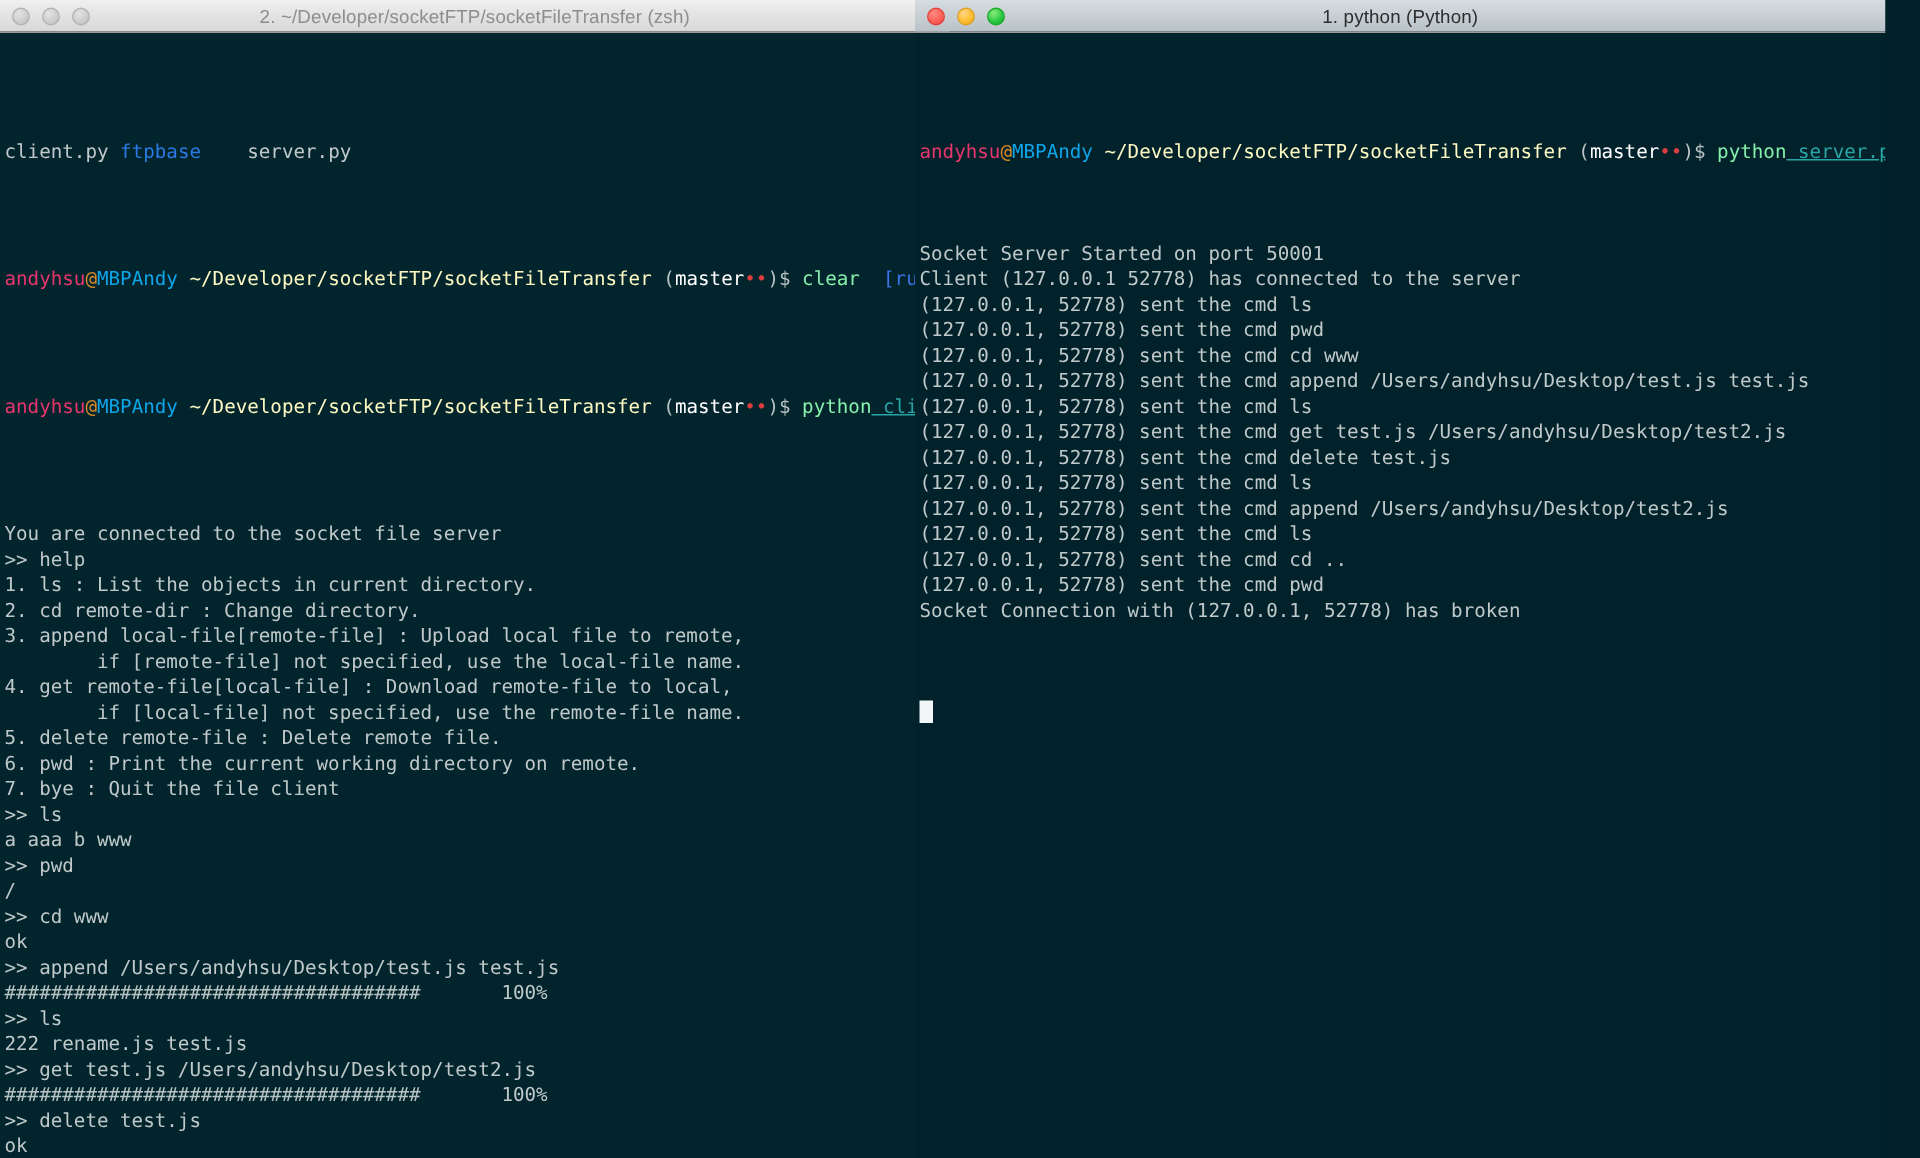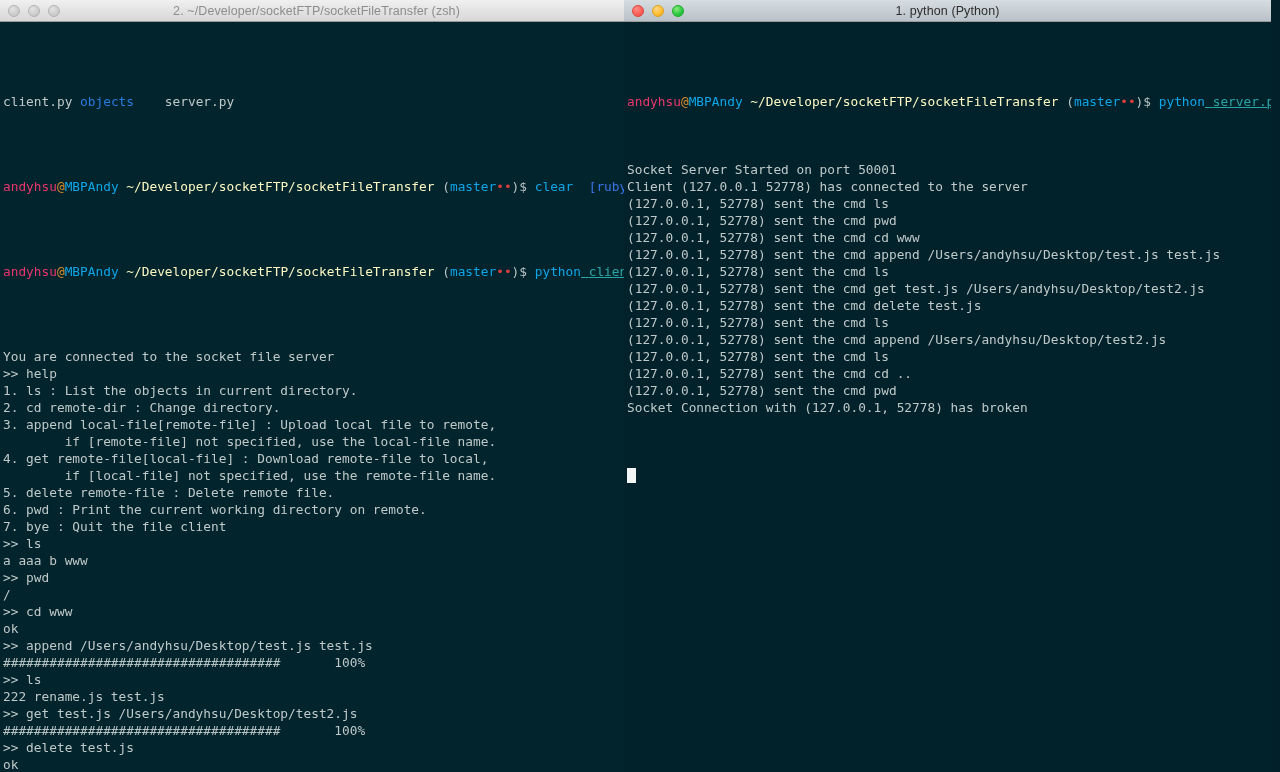--- a/index.html
+++ b/index.html
@@ -23,21 +23,21 @@
 
   
   .win {
     position: absolute;
     top: 0;
     height: 772px;
     overflow: hidden;
     box-sizing: border-box;
   }
   .win-left  { left: 0;   width: 633px; }
-  .win-right { left: 624px; width: 647px; }
+  .win-right { left: 610px; width: 647px; }
 
   .titlebar {
     position: relative;
     height: 22px;
     box-sizing: border-box;
     display: flex;
     align-items: center;
     border-bottom: 1px solid #9a9a9a;
     overflow: hidden;
   }
@@ -100,23 +100,23 @@
   .term-right { background: #01222b; color: #c8d0d0; }
 
   .line { height: 17px; white-space: pre; }
 
   
   .c-user    { color: #e8356d; }
   .c-at      { color: #d78b28; }
   .c-host    { color: #0ea5e9; }
   .c-path    { color: #fef9c3; }
   .c-paren   { color: #b9c3c3; }
-  .c-branch  { color: #0ea5e9; }
+  .c-branch  { color: #ffffff; }
   .c-dot     { color: #d93d3d; }
-  .c-cmd     { color: #0ea5e9; }
+  .c-cmd     { color: #86efac; }
   .c-file-ul { color: #2aa5a5; text-decoration: underline; }
   .c-ruby    { color: #3a74e8; }
   .c-dir     { color: #2a7ae2; }
   .c-plain   { color: #c0c9c9; }
   .c-hash    { color: #b6c2c2; }
   .cursor-solid {
     display: inline-block;
     width: 9px;
     height: 15px;
     background: #f2f6f6;
@@ -135,21 +135,21 @@
         <span class="light"></span>
         <span class="light"></span>
         <span class="light"></span>
       </div>
       <span class="title-text">2. ~/Developer/socketFTP/socketFileTransfer (zsh)</span>
     </div>
 
     <div class="term term-left">
 
       
-      <div class="line"><span class="c-plain">client.py</span><span class="c-plain"> </span><span class="c-dir">objects</span><span class="c-plain">    </span><span class="c-plain">server.py</span></div>
+      <div class="line"><span class="c-plain">client.py</span><span class="c-plain"> </span><span class="c-dir">ftpbase</span><span class="c-plain">    </span><span class="c-plain">server.py</span></div>
 
       
       <div class="line"><span class="c-user">andyhsu</span><span class="c-at">@</span><span class="c-host">MBPAndy</span><span class="c-path"> </span><span class="c-path">~/Developer/socketFTP/socketFileTransfer</span><span class="c-paren"> </span><span class="c-paren">(</span><span class="c-branch">master</span><span class="c-dot">••</span><span class="c-paren">)$</span><span class="c-cmd"> </span><span class="c-cmd">clear</span><span class="c-ruby">  </span><span class="c-ruby">[ruby-2.2.0]</span></div>
 
       
       <div class="line"><span class="c-user">andyhsu</span><span class="c-at">@</span><span class="c-host">MBPAndy</span><span class="c-path"> </span><span class="c-path">~/Developer/socketFTP/socketFileTransfer</span><span class="c-paren"> </span><span class="c-paren">(</span><span class="c-branch">master</span><span class="c-dot">••</span><span class="c-paren">)$</span><span class="c-cmd"> </span><span class="c-cmd">python</span><span class="c-file-ul"> </span><span class="c-file-ul">client.py</span></div>
 
       
       <div id="left-output"><div class="line"><span class="c-plain">You are connected to the socket file server</span></div><div class="line"><span class="c-plain">&gt;&gt; help</span></div><div class="line"><span class="c-plain">1. ls : List the objects in current directory.</span></div><div class="line"><span class="c-plain">2. cd remote-dir : Change directory.</span></div><div class="line"><span class="c-plain">3. append local-file[remote-file] : Upload local file to remote,</span></div><div class="line"><span class="c-plain">        if [remote-file] not specified, use the local-file name.</span></div><div class="line"><span class="c-plain">4. get remote-file[local-file] : Download remote-file to local,</span></div><div class="line"><span class="c-plain">        if [local-file] not specified, use the remote-file name.</span></div><div class="line"><span class="c-plain">5. delete remote-file : Delete remote file.</span></div><div class="line"><span class="c-plain">6. pwd : Print the current working directory on remote.</span></div><div class="line"><span class="c-plain">7. bye : Quit the file client</span></div><div class="line"><span class="c-plain">&gt;&gt; ls</span></div><div class="line"><span class="c-plain">a aaa b www</span></div><div class="line"><span class="c-plain">&gt;&gt; pwd</span></div><div class="line"><span class="c-plain">/</span></div><div class="line"><span class="c-plain">&gt;&gt; cd www</span></div><div class="line"><span class="c-plain">ok</span></div><div class="line"><span class="c-plain">&gt;&gt; append /Users/andyhsu/Desktop/test.js test.js</span></div><div class="line"><span class="c-hash">####################################</span><span>       </span><span class="c-plain">100%</span></div><div class="line"><span class="c-plain">&gt;&gt; ls</span></div><div class="line"><span class="c-plain">222 rename.js test.js</span></div><div class="line"><span class="c-plain">&gt;&gt; get test.js /Users/andyhsu/Desktop/test2.js</span></div><div class="line"><span class="c-hash">####################################</span><span>       </span><span class="c-plain">100%</span></div><div class="line"><span class="c-plain">&gt;&gt; delete test.js</span></div><div class="line"><span class="c-plain">ok</span></div></div>
 

